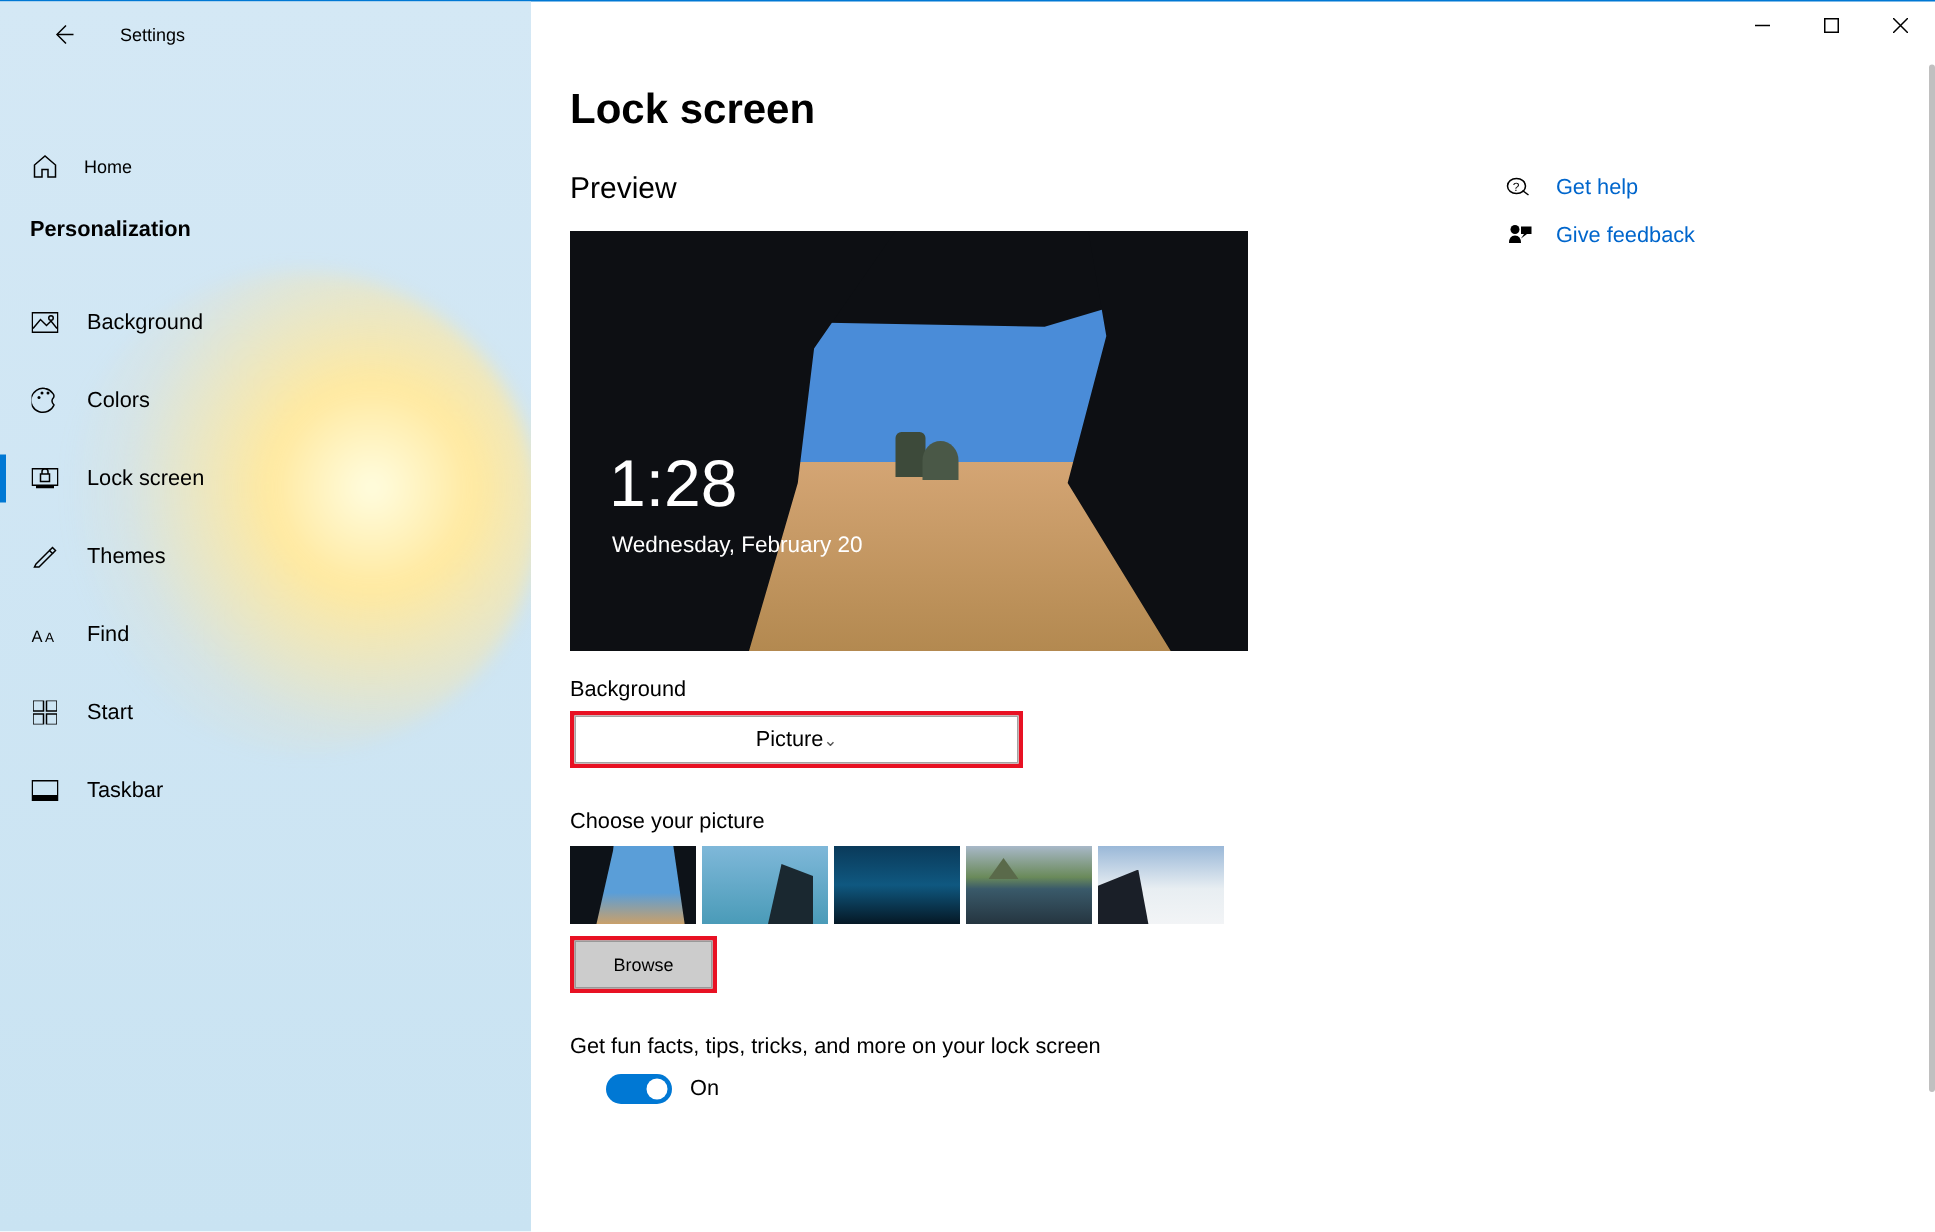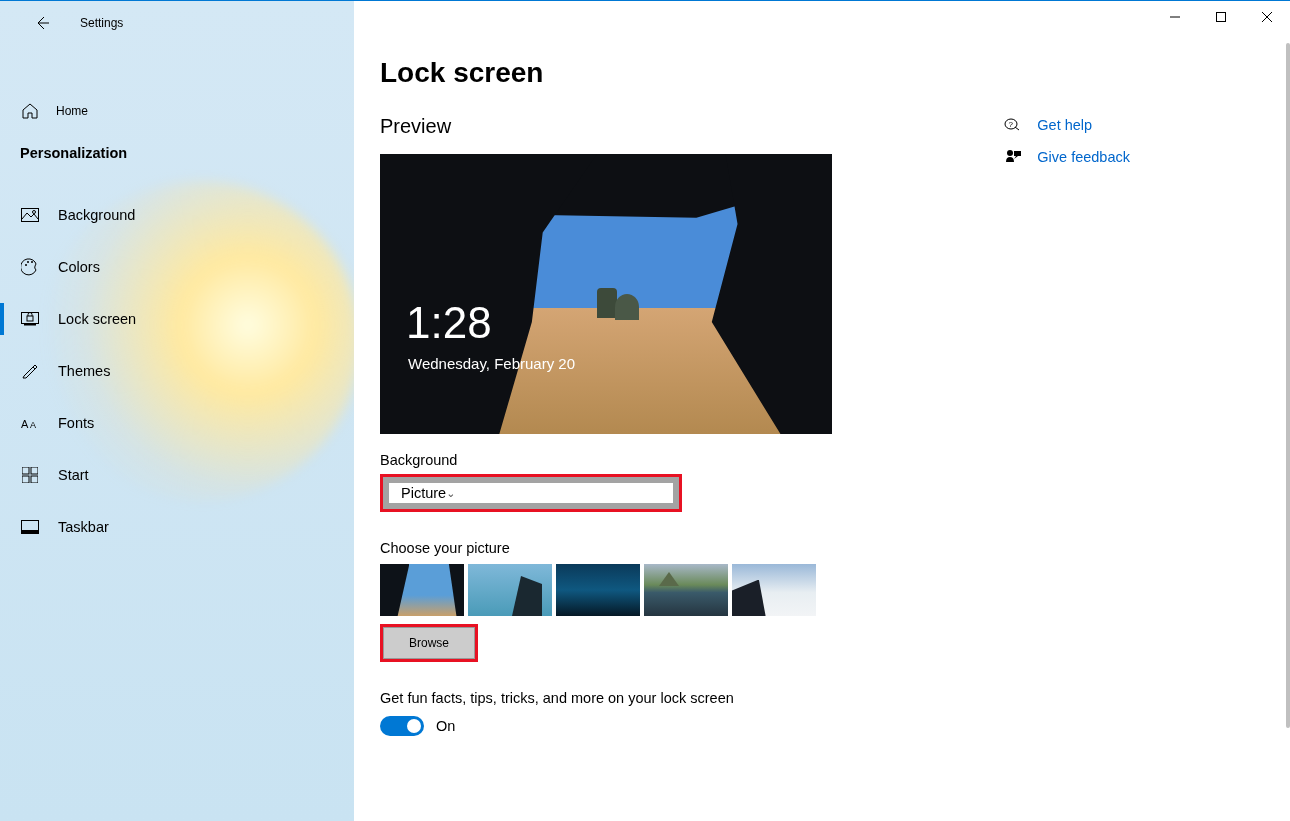--- a/index.html
+++ b/index.html
@@ -54,41 +54,41 @@
 .cave-left { position:absolute; left:0; top:0; width:48%; height:100%; background:#0d0f13; clip-path: polygon(0 0, 100% 0, 75% 28%, 70% 60%, 55% 100%, 0 100%); }
 .cave-right { position:absolute; right:0; top:0; width:38%; height:100%; background:#0d0f13; clip-path: polygon(38% 0, 100% 0, 100% 100%, 70% 100%, 30% 60%, 45% 25%); }
 .cave-top { position:absolute; top:0; left:0; right:0; height:24%; background:#0d0f13; clip-path: polygon(0 0, 100% 0, 100% 35%, 70% 95%, 30% 90%, 0 30%); }
 .rock1 { position:absolute; left:48%; top:48%; width:20px; height:30px; background:#3d4a3a; border-radius:4px 4px 0 0; }
 .rock2 { position:absolute; left:52%; top:50%; width:24px; height:26px; background:#4a5847; border-radius:50% 50% 0 0; }
 .clock { position:absolute; left:26px; bottom:86px; color:#fff; font-size:44px; font-weight:300; }
 .date { position:absolute; left:28px; bottom:62px; color:#fff; font-size:15px; font-weight:400; }
 
 .field-label { font-size: 14.5px; margin-top: 18px; }
 .dropdown { margin-top:6px; border:3px solid #e81123; display:inline-block; }
-.dropdown-inner { width:296px; height:32px; border:6px solid #a3a3a3; background:#fff; display:flex; align-items:center; justify-content:flex-start; padding:0 12px; cursor:pointer; font-size:14.5px; }
+.dropdown-inner { width:296px; height:32px; border:1px solid #a3a3a3; background:#fff; display:flex; align-items:center; justify-content:center; padding:0 12px; cursor:pointer; font-size:14.5px; }
 .chev { font-size:11px; color:#555; }
 
 .thumbs { display:flex; gap:4px; margin-top:8px; }
 .thumb { width:84px; height:52px; cursor:pointer; }
 .t1 { background: linear-gradient(180deg,#5a9ed8 0%,#5a9ed8 60%,#c9a06a 100%); position:relative; overflow:hidden; }
 .t1::before, .t1::after { content:""; position:absolute; background:#0d1218; }
 .t1::before { left:0;top:0;width:35%;height:100%; clip-path:polygon(0 0,100% 0,60% 100%,0 100%); }
 .t1::after { right:0;top:0;width:30%;height:100%; clip-path:polygon(40% 0,100% 0,100% 100%,70% 100%); }
 .t2 { background: linear-gradient(180deg,#7fb8d9 0%,#4a9bb8 100%); position:relative; }
 .t2::after { content:""; position:absolute; right:10px; bottom:0; width:30px;height:40px; background:#1a2830; clip-path:polygon(30% 0,100% 20%,100% 100%,0 100%); }
 .t3 { background: linear-gradient(180deg,#0a3a5a 0%,#0f5880 50%,#051825 100%); }
 .t4 { background: linear-gradient(180deg,#a8b8c8 0%,#6a8a5a 40%,#3a5a6a 55%,#253540 100%); position:relative; }
 .t4::after { content:""; position:absolute; left:15px;top:8px;width:20px;height:14px;background:#5a6a4a; clip-path:polygon(50% 0,100% 100%,0 100%); }
 .t5 { background: linear-gradient(180deg,#9ab8d8 0%,#e8eef2 55%,#f2f4f6 100%); position:relative; }
 .t5::before { content:""; position:absolute; left:0;bottom:0;width:40%;height:70%;background:#1a1f28; clip-path:polygon(0 30%,80% 0,100% 100%,0 100%); }
 
 .browse-wrap { margin-top:8px; border:3px solid #e81123; display:inline-block; }
 .browse { width:92px; height:32px; background:#ccc; border:1px solid #999; font-size:12px; cursor:pointer; display:flex; align-items:center; justify-content:center; }
 
-.toggle-row { display:flex; align-items:center; gap:12px; margin-top:10px; }
+.toggle-row { display:flex; align-items:center; gap:12px; margin-top:10px;margin-left:24px; }
 .toggle { width:44px; height:20px; border-radius:10px; background:#0078d4; position:relative; cursor:pointer; }
 .toggle::after { content:""; position:absolute; right:3px; top:3px; width:14px; height:14px; border-radius:50%; background:#fff; }
 .toggle-label { font-size:14.5px; }
 
 .titlebar-controls { position:absolute; top:1px; right:0; display:flex; }
 .tb-btn { width:46px; height:30px; display:flex; align-items:center; justify-content:center; cursor:pointer; }
 
 .help-links { position:absolute; right:160px; top:114px; }
 .help-item { display:flex; align-items:center; gap:14px; margin-bottom:12px; cursor:pointer; }
 .help-item a { color:#0066cc; font-size:14.5px; text-decoration:none; }
@@ -169,21 +169,21 @@
             </span>
           <span>Themes</span>
         </div>
         <div class="nav-item">
           <span class="nav-icon">
               <svg width="18" height="14" viewBox="0 0 18 14">
                 <text x="0" y="12" font-size="11" font-family="serif">A</text>
                 <text x="9" y="12" font-size="9" font-family="serif">A</text>
               </svg>
             </span>
-          <span>Fonts</span>
+          <span>Find</span>
         </div>
         <div class="nav-item">
           <span class="nav-icon">
               <svg width="16" height="16" viewBox="0 0 16 16">
                 <rect x="0" y="0" width="7" height="7" stroke="#000" fill="none"></rect>
                 <rect x="9" y="0" width="7" height="7" stroke="#000" fill="none"></rect>
                 <rect x="0" y="9" width="7" height="7" stroke="#000" fill="none"></rect>
                 <rect x="9" y="9" width="7" height="7" stroke="#000" fill="none"></rect>
               </svg>
             </span>

